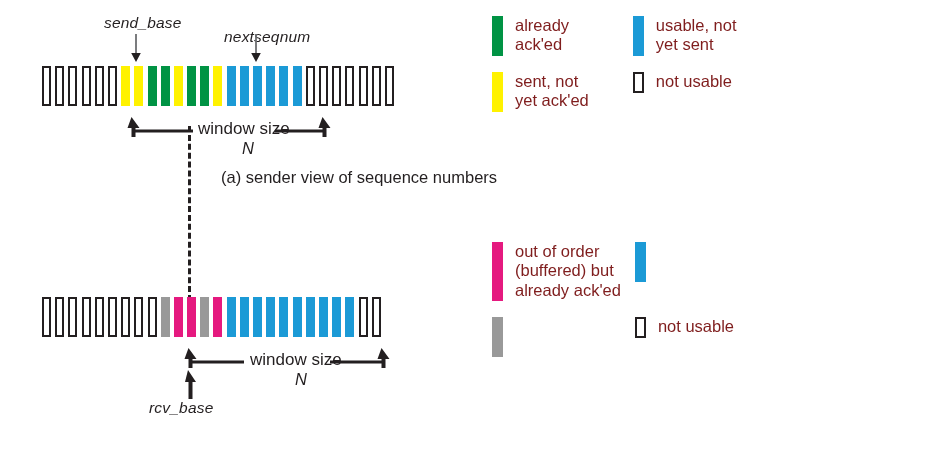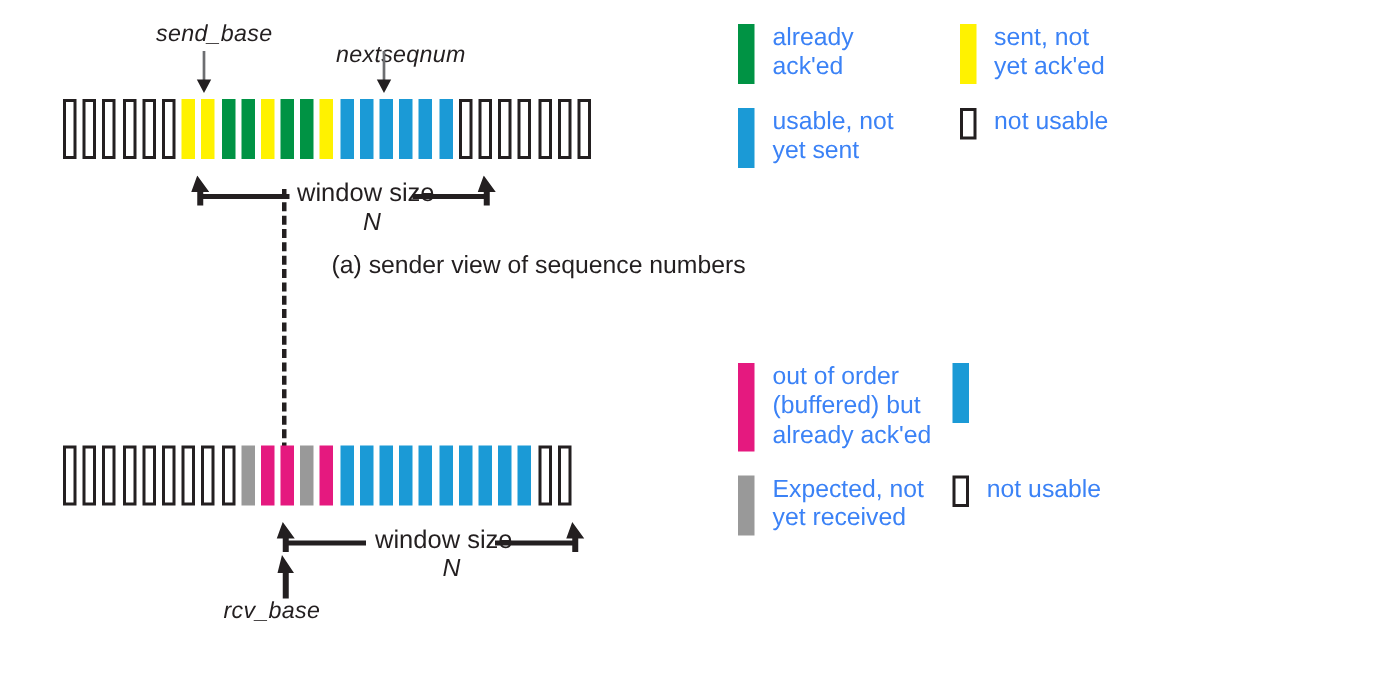--- a/index.html
+++ b/index.html
@@ -104,21 +104,21 @@
   .legend-swatch.green  { background: #009344; }
   .legend-swatch.yellow { background: #fff200; }
   .legend-swatch.blue   { background: #1b9ad6; }
   .legend-swatch.pink   { background: #e5197f; }
   .legend-swatch.gray   { background: #999999; }
   .legend-swatch.white  { background: #ffffff; border: 2.5px solid #231f20; }
   .legend-text {
     font-size: 16.5px;
     line-height: 1.17;
     white-space: pre-line;
-    color: #3b82f6;
+    color: #7f1d1d;
   }
 
   
   .dashed-line {
     position: absolute;
     border-left: 3px dashed #231f20;
   }
 </style>
 </head>
 <body>
@@ -180,28 +180,28 @@
 
   <div class="caption" style="left:221px; top:168px;">(a) sender view of sequence numbers</div>
 
   <div class="legend" id="sender-legend" style="left:492px; top:16px;">
       <div class="legend-item">
         <div class="legend-swatch green" style="height: 40px;"></div>
         <div class="legend-text">already
 ack'ed</div>
       </div>
       <div class="legend-item">
+        <div class="legend-swatch blue" style="height: 40px;"></div>
+        <div class="legend-text">usable, not
+yet sent</div>
+      </div>
+      <div class="legend-item">
         <div class="legend-swatch yellow" style="height: 40px;"></div>
         <div class="legend-text">sent, not
 yet ack'ed</div>
-      </div>
-      <div class="legend-item">
-        <div class="legend-swatch blue" style="height: 40px;"></div>
-        <div class="legend-text">usable, not
-yet sent</div>
       </div>
       <div class="legend-item">
         <div class="legend-swatch white" style="height: 21px;"></div>
         <div class="legend-text">not usable</div>
       </div>
     </div>
 
   <div class="seq-row" id="receiver-row" style="left:42px; top:297px;">
       <div class="cell white"></div>
       <div class="cell white"></div>
@@ -251,22 +251,20 @@
         <div class="legend-swatch pink" style="height: 59px;"></div>
         <div class="legend-text">out of order
 (buffered) but
 already ack'ed</div>
       </div>
       <div class="legend-item">
         <div class="legend-swatch blue" style="height: 40px;"></div>
       </div>
       <div class="legend-item">
         <div class="legend-swatch gray" style="height: 40px;"></div>
-        <div class="legend-text">Expected, not
-yet received</div>
       </div>
       <div class="legend-item">
         <div class="legend-swatch white" style="height: 21px;"></div>
         <div class="legend-text">not usable</div>
       </div>
     </div>
 
 </div>
 
 </body></html>

